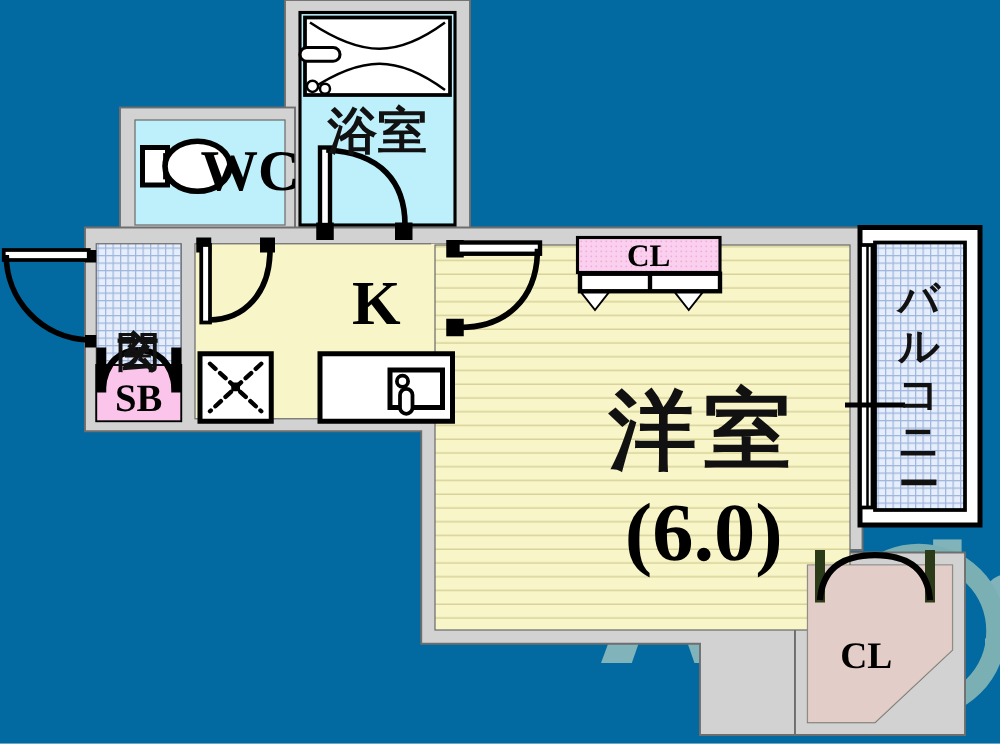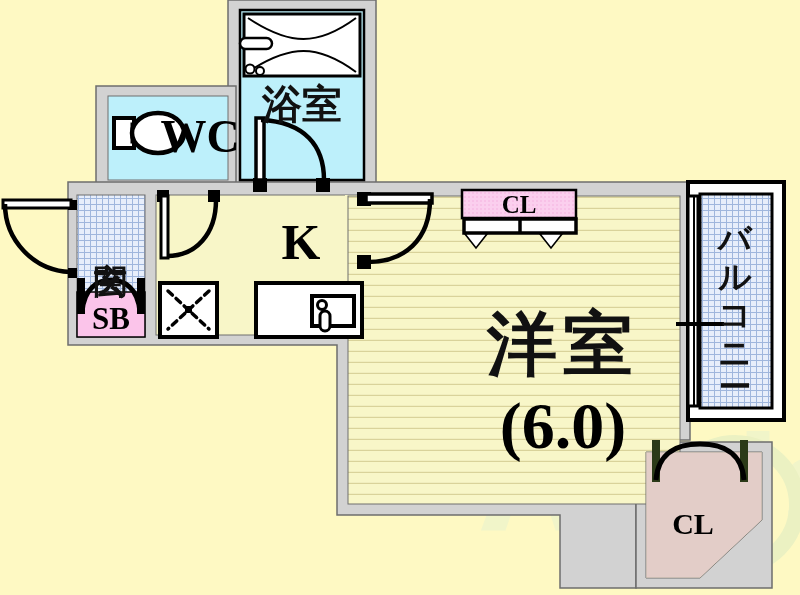--- a/index.html
+++ b/index.html
@@ -1,18 +1,18 @@
 <!DOCTYPE html>
 <html><head>
 <meta charset="utf-8">
 <style>
   html,body{margin:0;padding:0;background:#ffffff;}
   body{width:800px;height:595px;overflow:hidden;
        font-family:"Liberation Serif", serif;}
-  #plan{position:relative;width:800px;height:595px;background:#fef9c3;}
+  #plan{position:relative;width:800px;height:595px;background:#0369a1;}
   svg{display:block;}
   .lbl{font-family:"Liberation Serif", serif;font-weight:700;fill:#000;}
   .jp{font-family:"DejaVu Sans", sans-serif;font-weight:700;fill:#111;}
 </style>
 </head>
 <body>
 
 <div id="plan">
 <svg width="800" height="595" viewBox="0 0 800 595" xmlns="http://www.w3.org/2000/svg">
 

